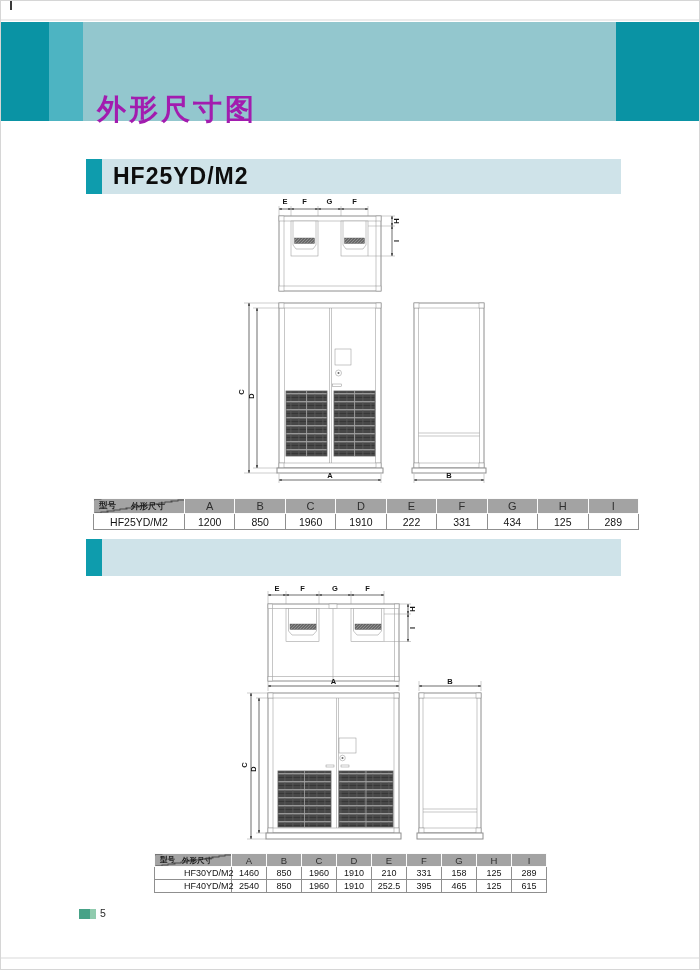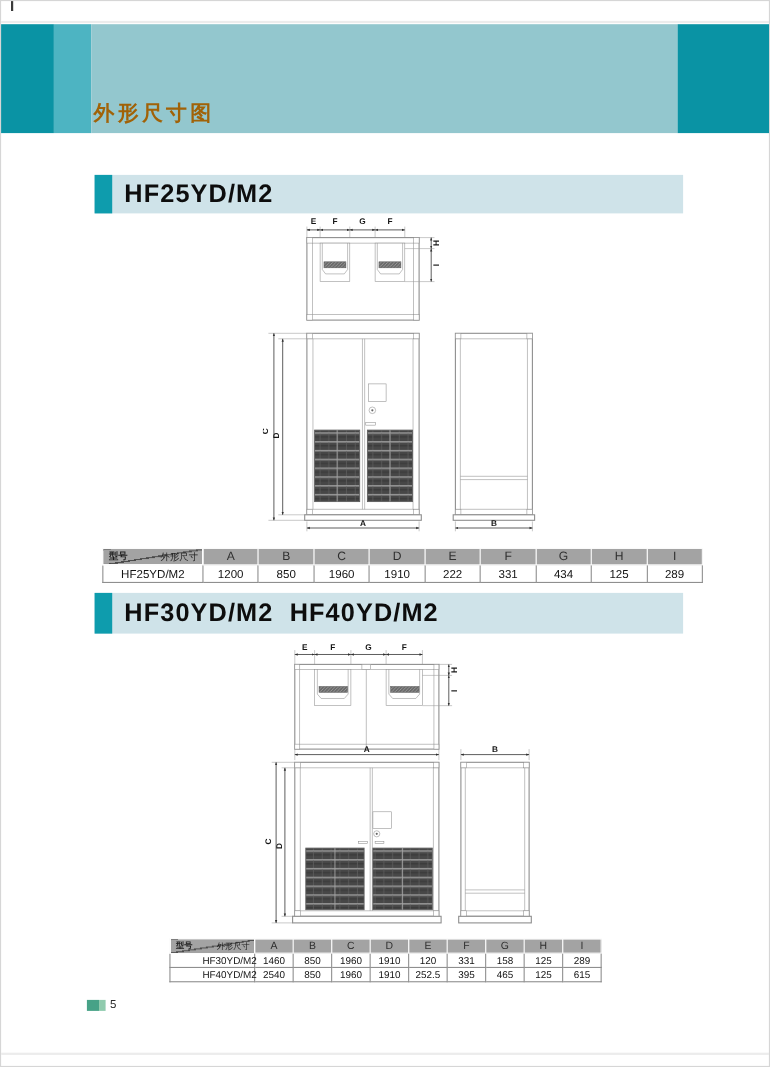--- a/index.html
+++ b/index.html
@@ -15,22 +15,22 @@
   .top-rule    { left:0; top:18px; width:700px; height:2px; background:#ececec; }
   .bottom-rule { left:0; top:956px; width:700px; height:2px; background:#ececec; }
   .reg-tick    { left:9px; top:0; width:2px; height:9px; background:#3a3a3a; }
 
   
   .banner { left:0; top:21px; width:700px; height:99px; }
   .banner .b-dark-l { position:absolute; left:0;   top:0; width:48px;  height:99px; background:#0a93a4; }
   .banner .b-mid    { position:absolute; left:48px; top:0; width:34px; height:99px; background:#4db4c2; }
   .banner .b-light  { position:absolute; left:82px; top:0; width:533px; height:99px; background:#93c7ce; }
   .banner .b-dark-r { position:absolute; left:615px; top:0; width:85px; height:99px; background:#0a93a4; }
-  .page-title { position:absolute; left:84px; top:68px; font-size:19px; font-weight:bold;
-                color:#a16207; letter-spacing:3px; }
+  .page-title { position:absolute; left:96px; top:68px; font-size:29px; font-weight:bold;
+                color:#a21caf; letter-spacing:3px; }
 
   
   .sec-bar { left:85px; width:535px; background:#cfe3e9; }
   .sec-bar-1 { top:158px; height:35px; }
   .sec-bar-2 { top:538px; height:37px; }
   .sec-sq { position:absolute; left:0; top:0; width:16px; height:100%; background:#0e9cad; }
   .sec-title { position:absolute; left:27px; top:50%; transform:translateY(-52%);
                font-size:23px; font-weight:bold; color:#0d0d0d; letter-spacing:1px; white-space:pre; }
 
   
@@ -46,21 +46,21 @@
   table.dim { position:absolute; border-collapse:collapse; table-layout:fixed;
               background:#fff; border:1px solid #777; }
   table.dim th, table.dim td { padding:0; text-align:center; vertical-align:middle;margin-left:32px; }
   table.dim .h  { background:#a3a3a3; border:1px solid #fbfbfb; font-weight:normal; color:#2f2f2f; }
   table.dim td, table.dim th.model { border:1px solid #8f8f8f; background:#fff; color:#131313; font-weight:normal; }
   th.corner { position:relative; background-color:#a3a3a3; border:1px solid #fbfbfb;
     background-image:linear-gradient(to bottom right,
       transparent calc(50% - 0.6px), #4a4a4a calc(50% - 0.6px),
       #4a4a4a calc(50% + 0.6px), transparent calc(50% + 0.6px)); }
   th.corner .c-model { position:absolute; left:5px; top:1px;  font-weight:bold; color:#1c1c1c; }
-  th.corner .c-dims  { position:absolute; right:4px; top:2px; font-weight:normal; color:#1c1c1c; }
+  th.corner .c-dims  { position:absolute; right:19px; top:2px; font-weight:bold; color:#1c1c1c; }
 
   .t1 { left:92px;  top:497px; width:546px; }
   .t1 tr.hr  { height:15px; } .t1 tr.dr { height:16px; }
   .t1 .h    { font-size:11px; }
   .t1 td, .t1 th.model { font-size:10.5px; }
   .t1 .c-model, .t1 .c-dims { font-size:8.5px; }
 
   .t2 { left:153px; top:852px; width:393px; }
   .t2 tr { height:13px; }
   .t2 .h    { font-size:9.5px; }
@@ -264,21 +264,20 @@
       <td>331</td>
       <td>434</td>
       <td>125</td>
       <td>289</td>
     </tr>
   </tbody>
     </table>
 
   <div class="abs sec-bar sec-bar-2">
     <span class="sec-sq"></span>
-    <h2 class="sec-title">HF30YD/M2  HF40YD/M2</h2>
   </div>
 
   <svg class="abs" style="left:258px;top:582px" width="165" height="103" viewBox="0 0 165 103">
     <defs>
       <marker id="a4" viewBox="0 0 6 6" markerWidth="4.2" markerHeight="4.2" refX="5.7" refY="3" orient="auto-start-reverse">
           <path d="M0.3,0.9 L5.7,3 L0.3,5.1 Z" fill="#2e2e2e"></path>
         </marker>
       <pattern id="ht4" width="3" height="3" patternUnits="userSpaceOnUse">
         <rect width="3" height="3" fill="#6a6a6a"></rect>
           <path d="M0 3 L3 0" stroke="#ababab" stroke-width="0.6"></path>
@@ -437,21 +436,21 @@
       <th class="h">G</th>
       <th class="h">H</th>
       <th class="h">I</th>
     </tr>
     <tr>
       <th class="model">HF30YD/M2</th>
       <td>1460</td>
       <td>850</td>
       <td>1960</td>
       <td>1910</td>
-      <td>120</td>
+      <td>210</td>
       <td>331</td>
       <td>158</td>
       <td>125</td>
       <td>289</td>
     </tr>
     <tr>
       <th class="model">HF40YD/M2</th>
       <td>2540</td>
       <td>850</td>
       <td>1960</td>

